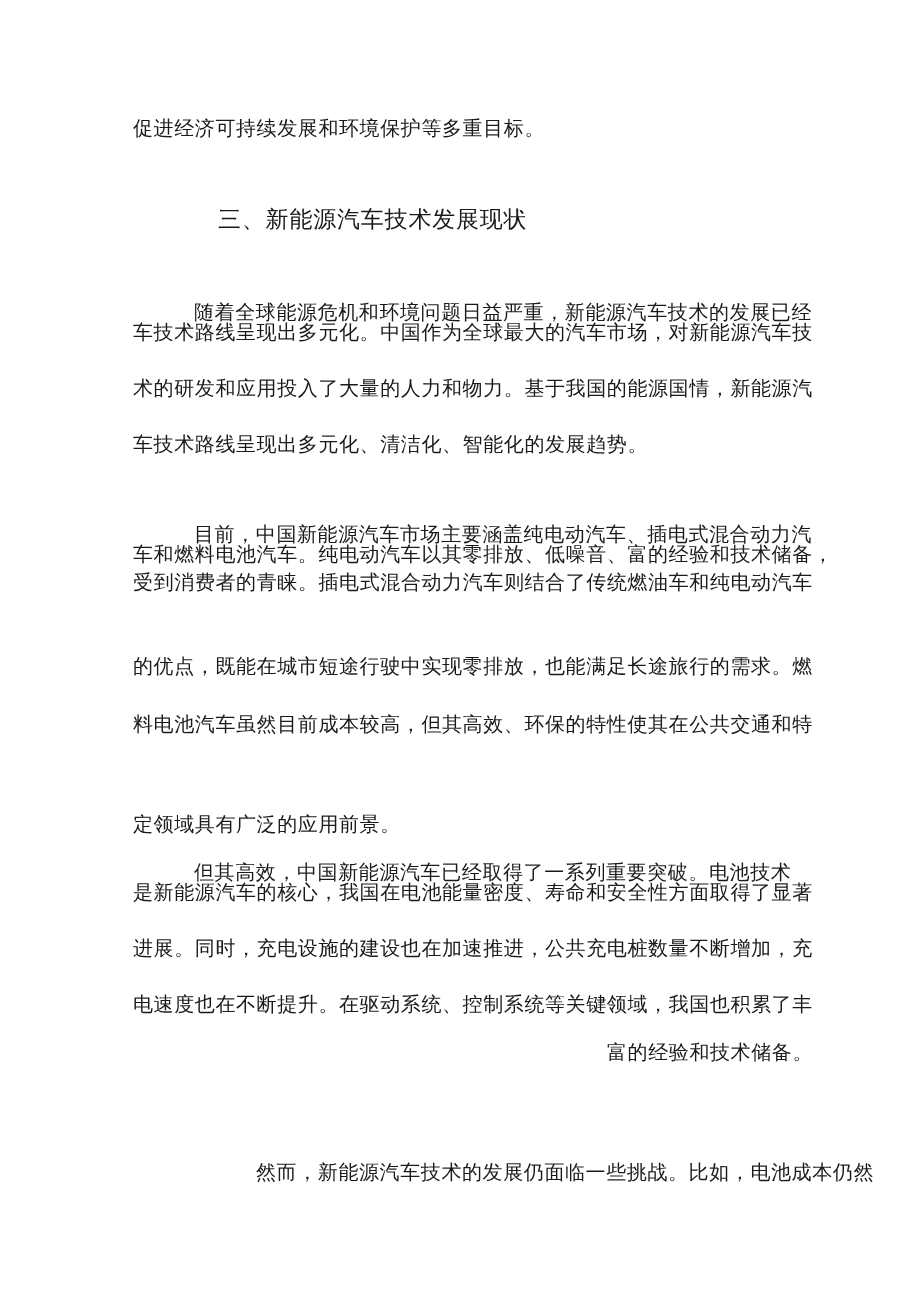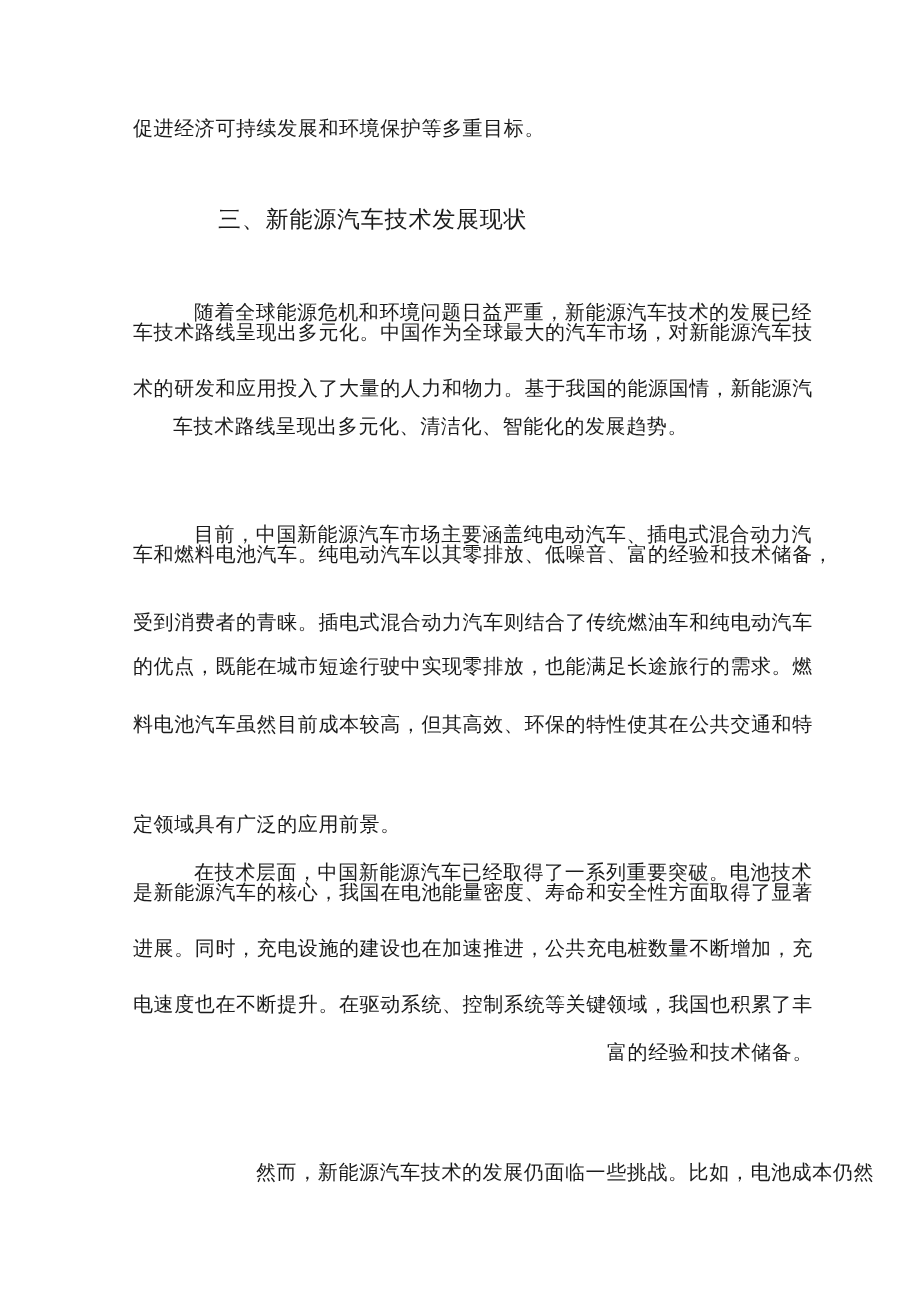--- a/index.html
+++ b/index.html
@@ -37,34 +37,34 @@
 <div class="page">
 
   <div class="line" style="top:114px;">促进经济可持续发展和环境保护等多重目标。</div>
 
   <div class="heading" style="top:204px;">三、新能源汽车技术发展现状</div>
 
   <div>
     <div class="line indent" style="top:262px;">随着全球能源危机和环境问题日益严重，新能源汽车技术的发展已经</div>
     <div class="line" style="top:318px;">车技术路线呈现出多元化。中国作为全球最大的汽车市场，对新能源汽车技</div>
     <div class="line" style="top:374px;">术的研发和应用投入了大量的人力和物力。基于我国的能源国情，新能源汽</div>
-    <div class="line" style="top:412px;margin-left:40px;">车技术路线呈现出多元化、清洁化、智能化的发展趋势。</div>
+    <div class="line" style="top:430px;">车技术路线呈现出多元化、清洁化、智能化的发展趋势。</div>
   </div>
 
   <div>
     <div class="line indent" style="top:484px;">目前，中国新能源汽车市场主要涵盖纯电动汽车、插电式混合动力汽</div>
     <div class="line" style="top:540px;">车和燃料电池汽车。纯电动汽车以其零排放、低噪音、富的经验和技术储备，</div>
-    <div class="line" style="top:608px;">受到消费者的青睐。插电式混合动力汽车则结合了传统燃油车和纯电动汽车</div>
+    <div class="line" style="top:568px;text-align:center;">受到消费者的青睐。插电式混合动力汽车则结合了传统燃油车和纯电动汽车</div>
     <div class="line" style="top:652px;">的优点，既能在城市短途行驶中实现零排放，也能满足长途旅行的需求。燃</div>
     <div class="line" style="top:710px;">料电池汽车虽然目前成本较高，但其高效、环保的特性使其在公共交通和特</div>
     <div class="line" style="top:766px;margin-top:44px;">定领域具有广泛的应用前景。</div>
   </div>
 
   <div>
-    <div class="line indent" style="top:822px;">在技术层面，中国新能源汽车已经取得了一系列重要突破。电池技术</div>
+    <div class="line indent" style="top:822px;">但其高效，中国新能源汽车已经取得了一系列重要突破。电池技术</div>
     <div class="line" style="top:878px;">是新能源汽车的核心，我国在电池能量密度、寿命和安全性方面取得了显著</div>
     <div class="line" style="top:934px;">进展。同时，充电设施的建设也在加速推进，公共充电桩数量不断增加，充</div>
     <div class="line" style="top:990px;">电速度也在不断提升。在驱动系统、控制系统等关键领域，我国也积累了丰</div>
     <div class="line" style="top:1038px;text-align:right;">富的经验和技术储备。</div>
   </div>
 
   <div>
     <div class="line indent" style="top:1122px;text-align:right;">然而，新能源汽车技术的发展仍面临一些挑战。比如，电池成本仍然</div>
   </div>
 

